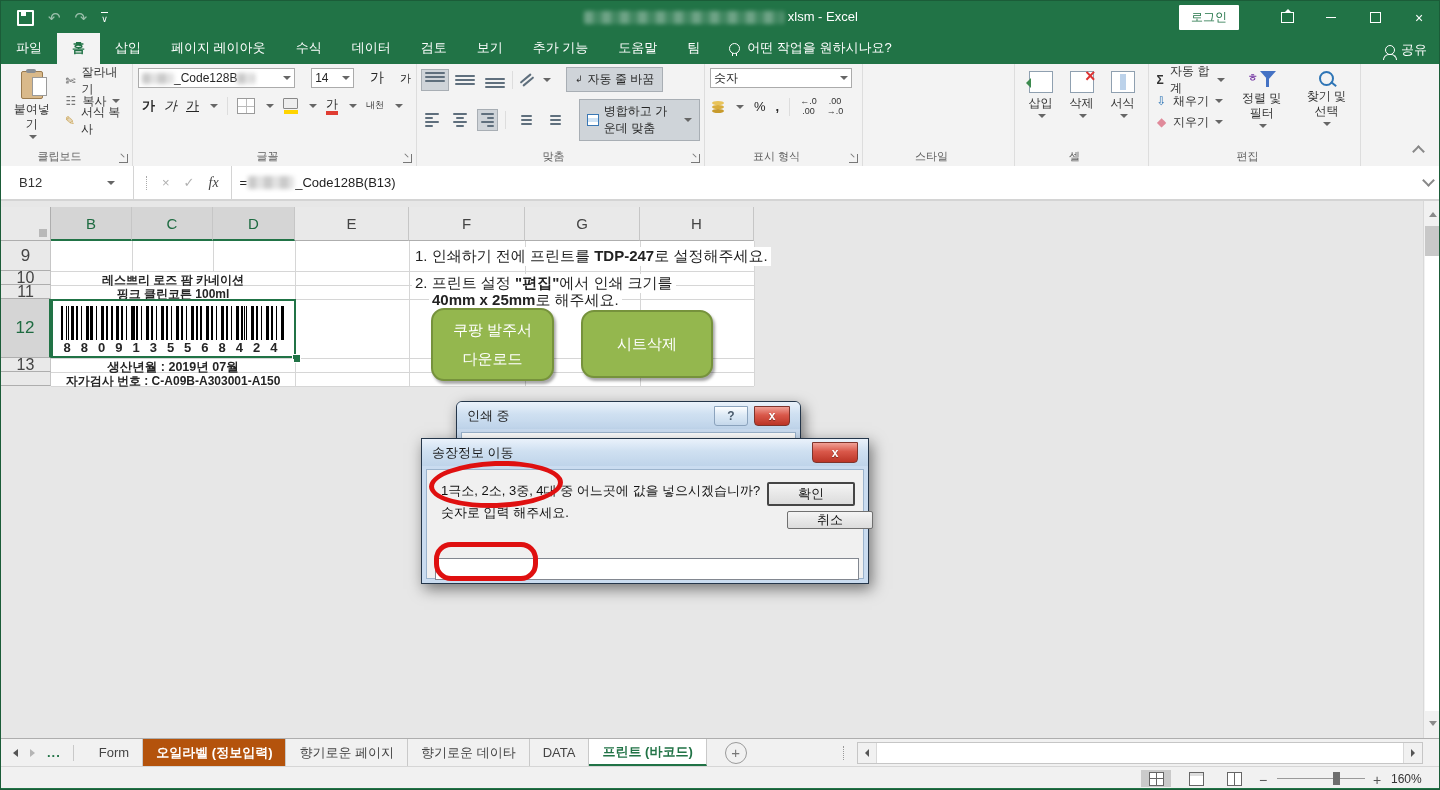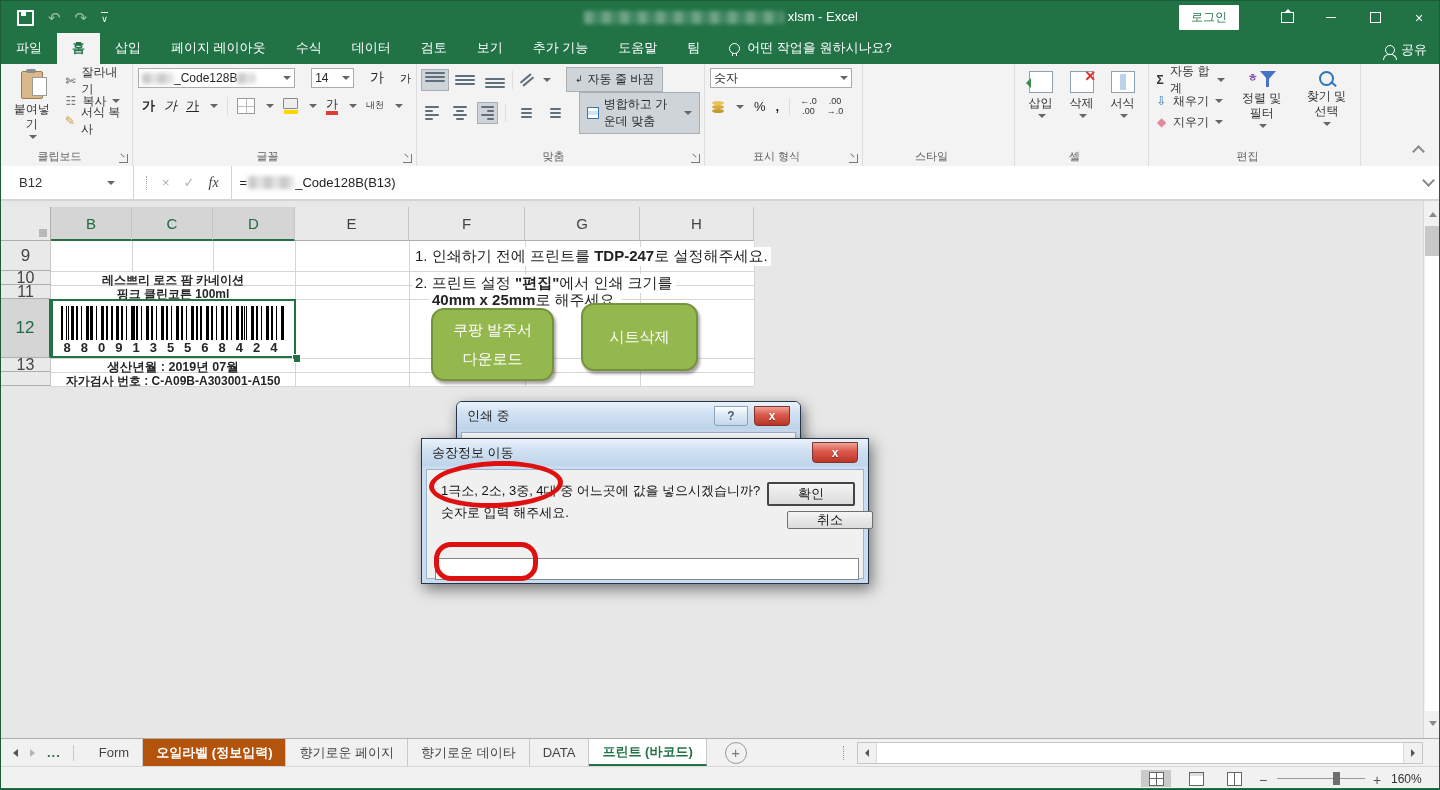--- a/index.html
+++ b/index.html
@@ -300,21 +300,21 @@
         <span class="al" style="transform:rotate(-40deg);width:14px">
             <i></i>
             <i></i>
           </span>
           <i class="dn"></i>
         <span class="tgl" style="margin-left:12px;display:flex;align-items:center;gap:5px;padding:3px 8px;font-size:12px">
           <span class="tinytxt">↲</span>
           <span>자동 줄 바꿈</span>
         </span>
       </div>
-      <div style="display:flex;gap:8px;align-items:center;margin-top:2px">
+      <div style="display:flex;gap:8px;align-items:center;margin-top:9px">
         <span class="al l">
             <i></i>
             <i></i>
             <i></i>
             <i></i>
           </span>
         <span class="al c">
             <i></i>
             <i></i>
             <i></i>
@@ -503,21 +503,21 @@
       <span>1. 인쇄하기 전에 프린트를 </span><b>TDP-247</b><span>로 설정해주세요.</span>
     </div>
     <div class="instr" style="left:411px;top:73px">
       <span>2. 프린트 설정 </span><b>"편집"</b><span>에서 인쇄 크기를</span>
     </div>
     <div class="instr" style="left:428px;top:90px">
       <b>40mm x 25mm</b><span>로 해주세요.</span>
     </div>
 
     <div class="gbtn" style="left:430px;top:107px;width:123px;height:73px">쿠팡 발주서 다운로드</div>
-    <div class="gbtn" style="left:580px;top:102px;width:117px;height:68px">시트삭제</div>
+    <div class="gbtn" style="left:580px;top:109px;width:132px;height:68px">시트삭제</div>
 
     <div class="dlg" style="left:455px;top:200px;width:345px;height:120px;border-radius:6px 6px 0 0;z-index:5">
       <div class="dlg-title" style="border-radius:5px 5px 0 0">
         <span>인쇄 중</span>
         <span class="qbtn">?</span>
         <span class="xbtn" style="margin-left:0;width:34px;height:18px">x</span>
       </div>
       <div class="dlg-body" style="background:#fff"></div>
     </div>
 

